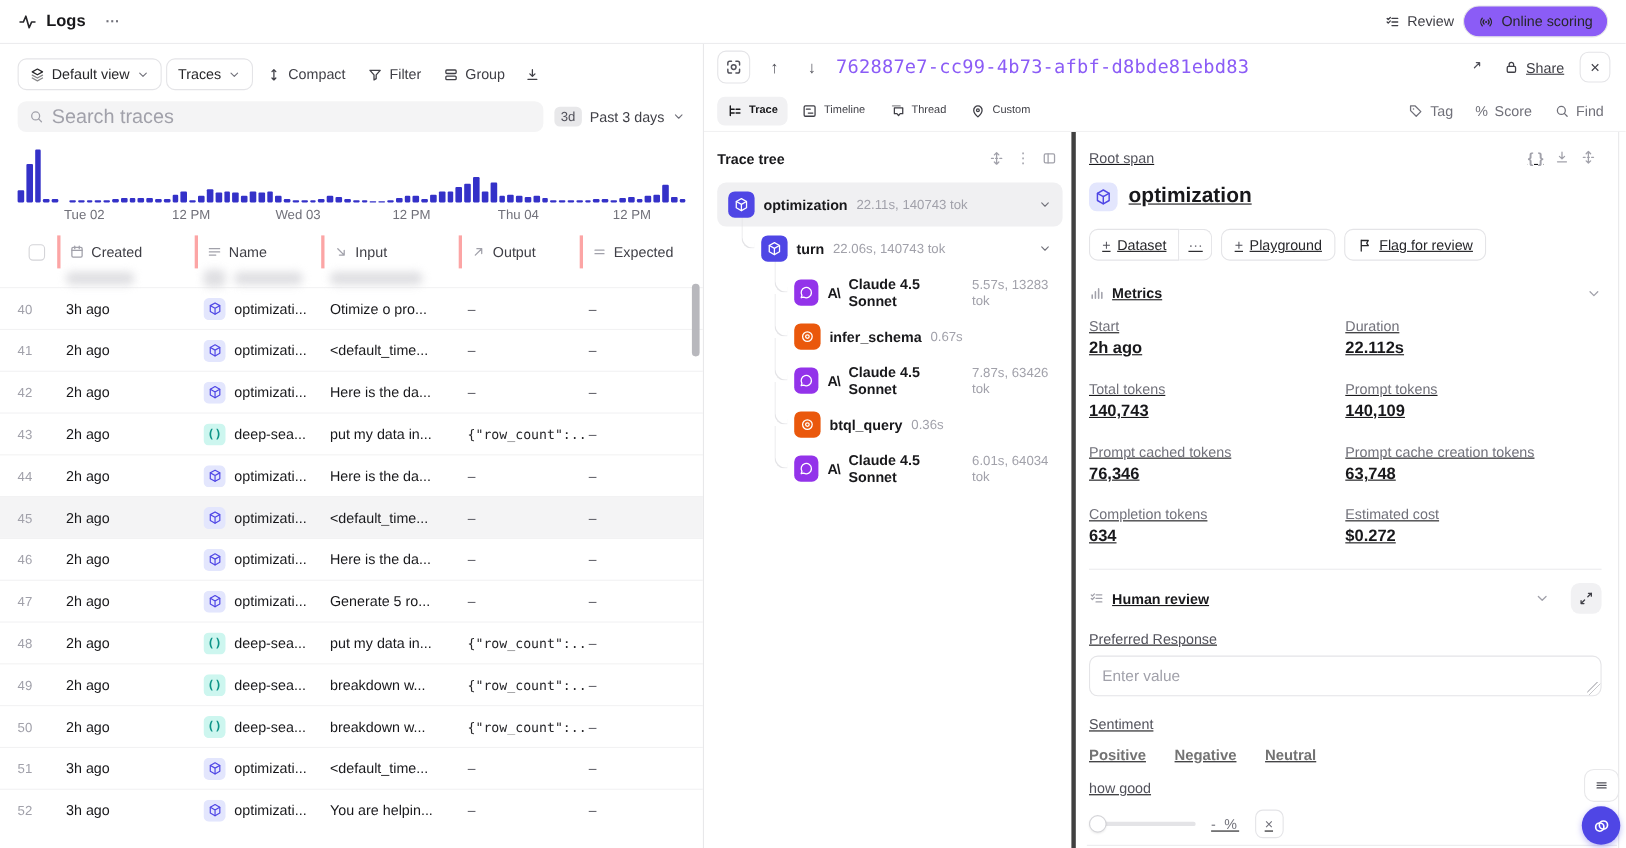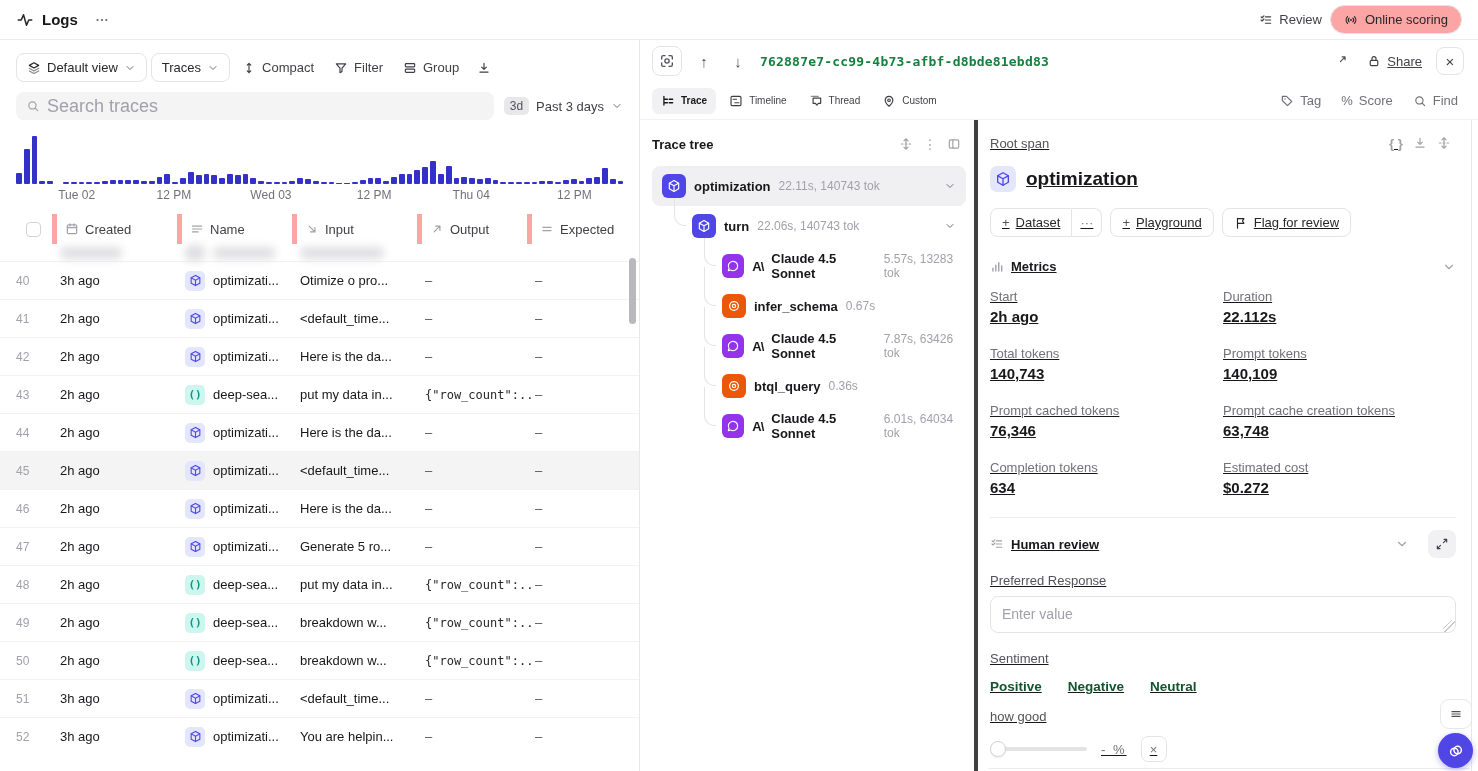--- a/index.html
+++ b/index.html
@@ -14,21 +14,21 @@
   .gray { color:#71717a; } .lgray { color:#a1a1aa; }
 
   
   #topbar { height:40px; display:flex; align-items:center; padding:0 16px;
     border-bottom:1px solid #ececee; }
   #topbar .title { font-size:15px; font-weight:700; margin:0 10px 0 8px; }
   .ghost-btn { display:inline-flex; align-items:center; gap:6px; color:#3f3f46;
     padding:5px 8px; border-radius:6px; background:none; border:none; font-size:13px;
     cursor:pointer; font-family:inherit; }
   .pill-btn { display:inline-flex; align-items:center; gap:7px; border:1px solid #e4e4e7;
-    border-radius:999px; padding:6px 13px; background:#fca5a5; font-size:13px; color:#27272a;
+    border-radius:999px; padding:6px 13px; background:#8b5cf6; font-size:13px; color:#27272a;
     font-family:inherit; cursor:pointer; }
   #topbar .spacer { flex:1; }
 
   
   #main { display:flex; height:731px; }
   #left-panel { width:640px; flex:none; position:relative; border-right:1px solid #e8e8ea; }
   #right-panel { flex:1; position:relative; background:#fff; }
 
   
   #lp-toolbar { display:flex; align-items:center; gap:4px; margin:13px 16px 0; }
@@ -51,21 +51,21 @@
   #hist .bar { flex:1; border-radius:1px; min-height:1px; }
   #hist-axis { position:relative; height:18px; margin-top:4px; color:#71717a; font-size:12px; }
   #hist-axis span { position:absolute; transform:translateX(-50%); }
 
   
   #table { margin-top:8px; }
   .tgrid { display:grid; grid-template-columns:44px 125px 115px 125px 110px 1fr;
     align-items:center; padding:0 0 0 16px; }
   #thead { height:30px; color:#3f3f46; }
   #thead .hcell { display:flex; align-items:center; gap:6px; height:30px; font-size:13px; }
-  #thead .hcell + .hcell { border-left:5px solid #fca5a5; padding-left:8px; margin-left:-8px; }
+  #thead .hcell + .hcell { border-left:3px solid #fca5a5; padding-left:8px; margin-left:-8px; }
   #tsub { height:18px; color:#a1a1aa; font-size:12px; padding-left:60px; }
   #blur-row { height:17px; overflow:hidden; filter:blur(4px); opacity:.8; }
   #blur-row .blob { background:#d7d7db; border-radius:5px; height:12px; }
   .trow { height:38px; border-top:1px solid #f2f2f3; cursor:pointer; }
   .trow.sel { background:#f4f4f5; }
   .trow .num { color:#a1a1aa; font-size:12px; }
   .cell { overflow:hidden; white-space:nowrap; text-overflow:clip; padding-right:10px; }
   .namecell { display:flex; align-items:center; gap:8px; }
   .chip { width:20px; height:20px; border-radius:5px; display:inline-flex; align-items:center;
     justify-content:center; flex:none; }
@@ -77,21 +77,21 @@
   .jsoncell { font-family:"DejaVu Sans Mono",monospace; font-size:12px; color:#27272a; }
   #lp-scrollbar { position:absolute; right:3px; top:218px; width:7px; height:66px;
     background:#b8b8bd; border-radius:4px; }
 
   
   #rp-header { height:42px; display:flex; align-items:center; gap:10px; padding:0 14px 0 12px; }
   .sq-btn { width:30px; height:30px; border:1px solid #e4e4e7; border-radius:8px; background:#fff;
     display:inline-flex; align-items:center; justify-content:center; color:#52525b; cursor:pointer; }
   .icon-btn { background:none; border:none; color:#52525b; display:inline-flex; align-items:center;
     justify-content:center; width:24px; height:24px; cursor:pointer; font-family:inherit; }
-  #trace-id { font-size:13px; color:#15803d; letter-spacing:.2px;font-weight:bold; }
+  #trace-id { font-size:17px; color:#8b5cf6; letter-spacing:.2px; }
   #rp-header .spacer { flex:1; }
   #rp-tabs { height:38px; display:flex; align-items:center; gap:4px; padding:0 12px;
     border-bottom:1px solid #f1f1f2; }
   .tab { display:inline-flex; align-items:center; gap:6px; padding:6px 9px; border-radius:7px;
     color:#3f3f46; font-size:10px; cursor:pointer; }
   .tab.active { background:#f1f1f3; color:#18181b; font-weight:600; }
   #rp-tabs .spacer { flex:1; }
   .tab-action { display:inline-flex; align-items:center; gap:6px; color:#71717a; font-size:13px;
     padding:5px 8px; cursor:pointer; }
 
@@ -144,21 +144,21 @@
   #hr-divider { border-top:1px solid #ececee; margin-top:21px; }
   .flat-sq { width:28px; height:28px; border-radius:8px; background:#f1f1f3; border:none;
     display:inline-flex; align-items:center; justify-content:center; color:#3f3f46; cursor:pointer; }
   .field-label { color:#52525b; font-size:13px; margin-top:15px; }
   #pref-input { margin-top:8px; width:100%; height:37px; border:1px solid #e4e4e7; border-radius:8px;
     padding:9px 11px; font-size:14px; font-family:inherit; color:#18181b; resize:none; outline:none;
     position:relative; background:
       linear-gradient(135deg, transparent 0 6px, #c8c8cc 6px 7px, transparent 7px 9px, #c8c8cc 9px 10px, transparent 10px) no-repeat right bottom/12px 12px; }
   #pref-input::placeholder { color:#a1a1aa; }
   #sentiment-row { display:flex; align-items:center; gap:26px; margin-top:13px; }
-  .sent-opt { font-weight:700; font-size:13.5px; color:#14532d; background:none; border:none;
+  .sent-opt { font-weight:700; font-size:13.5px; color:#737373; background:none; border:none;
     font-family:inherit; cursor:pointer; }
   #slider-row { display:flex; align-items:center; gap:14px; margin-top:12px; }
   #slider { position:relative; width:97px; height:16px; cursor:pointer; }
   #slider .track { position:absolute; left:0; right:0; top:6px; height:4px; background:#e4e4e7;
     border-radius:2px; }
   #slider .knob { position:absolute; left:0; top:0; width:16px; height:16px; border-radius:50%;
     background:#fff; border:1px solid #d4d4d8; box-shadow:0 1px 2px rgba(0,0,0,.08); }
   #slider-val { color:#71717a; font-size:13px; letter-spacing:2px; }
   .clear-btn { width:26px; height:26px; border:1px solid #e4e4e7; border-radius:7px; background:#fff;
     color:#71717a; display:inline-flex; align-items:center; justify-content:center; cursor:pointer;

